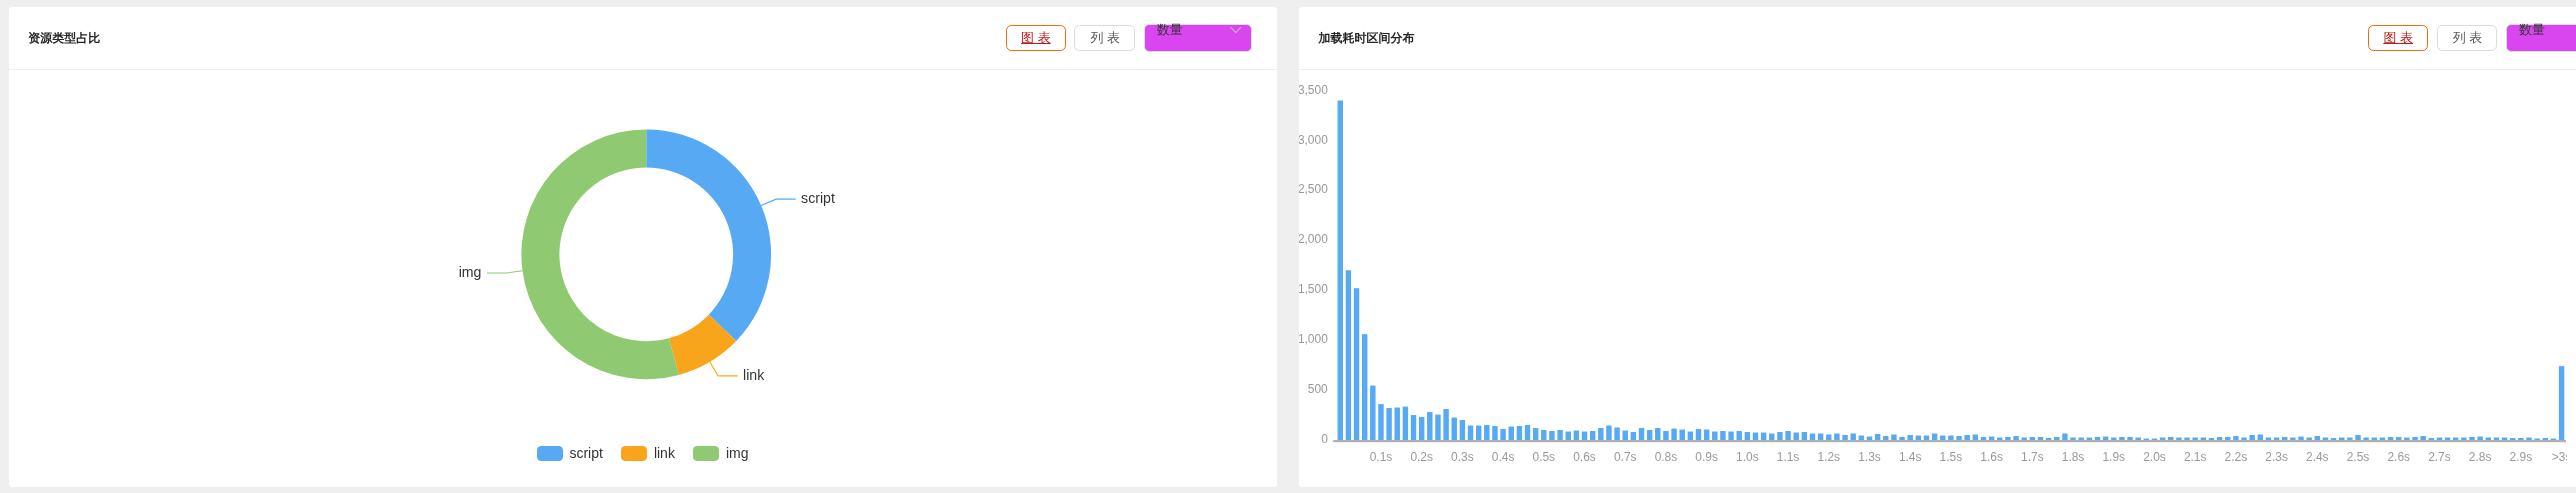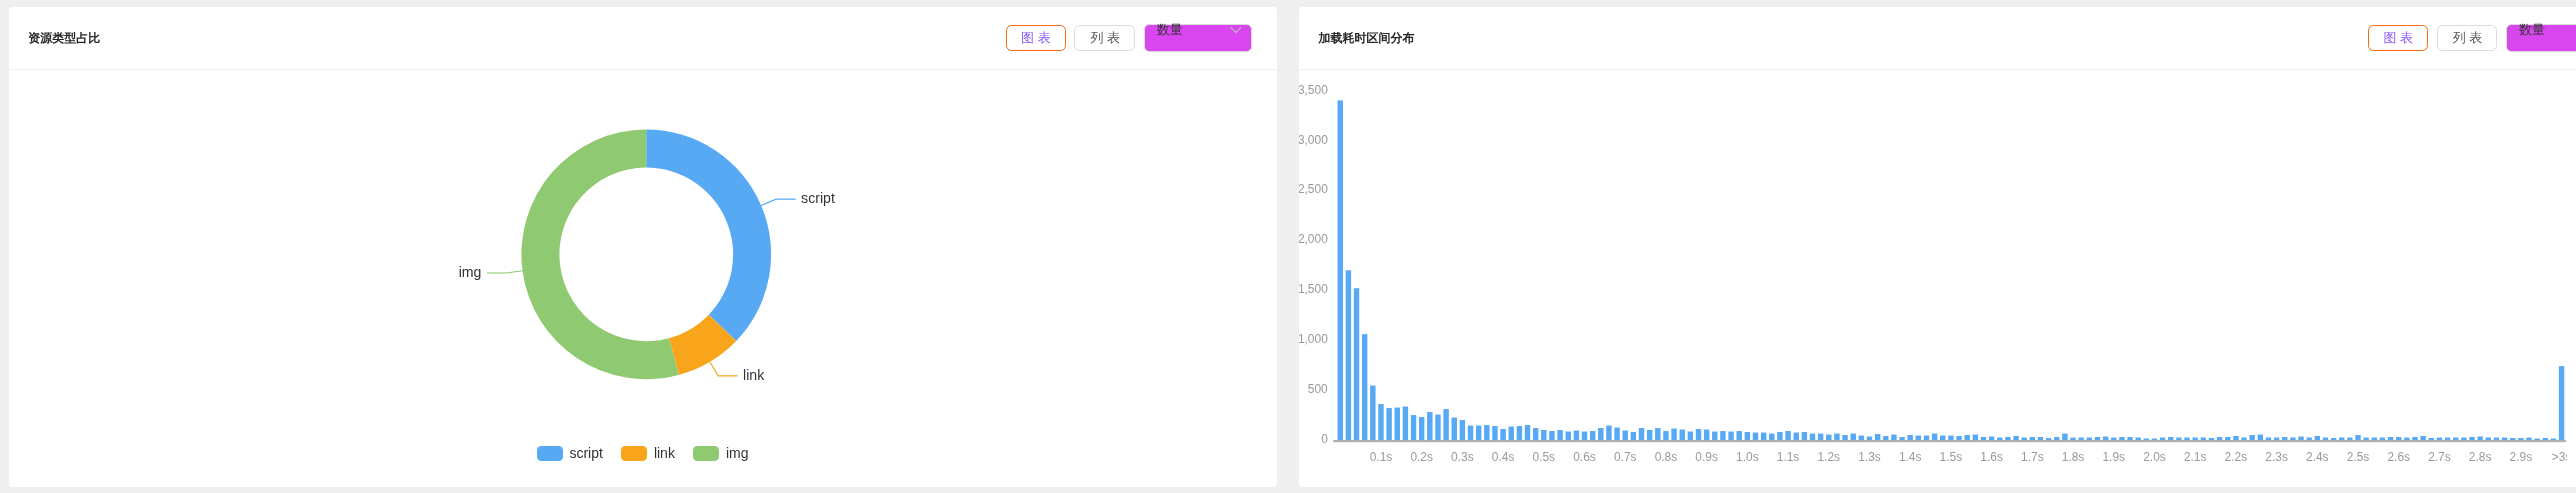--- a/index.html
+++ b/index.html
@@ -4,21 +4,21 @@
 <style>
   html,body{margin:0;padding:0;}
   body{width:2576px;height:493px;background:#efefef;font-family:"Liberation Sans",sans-serif;position:relative;overflow:hidden;}
   .card{position:absolute;top:6.5px;height:480px;background:#fff;border-radius:3.3px;}
   .card-left{left:8.7px;width:1268px;}
   .card-right{left:1299px;width:1340px;text-align:center;}
   .card-header{position:absolute;top:0;left:0;right:0;height:62px;border-bottom:1.1px solid #f0f0f0;}
   .card-title{position:absolute;left:19.5px;top:0;height:62px;line-height:62px;font-size:12px;font-weight:bold;color:#262626;}
   .toolbar{position:absolute;right:25px;top:0;height:62px;display:flex;align-items:center;gap:8.7px;}
   .tb-btn{height:26px;line-height:24px;padding:0 14px;font-size:13px;border-radius:5.4px;background:#fff;box-sizing:border-box;cursor:pointer;white-space:nowrap;}
-  .tb-btn.active{border:1.1px solid #f5690c;color:#8b5cf6;}
+  .tb-btn.active{border:1.1px solid #f5690c;color:#b91c1c;text-decoration:underline;}
   .tb-btn.plain{border:1.1px solid #dcdcdc;color:#595959;padding-left:15px;}
   .tb-select{width:108px;height:28px;border:1.1px solid #dcdcdc;border-radius:5.4px;box-sizing:border-box;display:flex;align-items:center;justify-content:space-between;padding:0 11px 16px 12px;font-size:13px;color:#333;cursor:pointer;background:#d946ef;}
   .caret{width:6.5px;height:6.5px;border-right:1.1px solid #bfbfbf;border-bottom:1.1px solid #bfbfbf;transform:rotate(45deg) translate(-1.1px,-1.1px);margin-top:-2.2px;}
   .chart-area{position:absolute;left:0;top:62px;right:0;bottom:0;}
   svg{display:block;}
   svg text{font-family:"Liberation Sans",sans-serif;}
   .legend{position:absolute;left:0;right:0;top:368px;height:33px;display:flex;align-items:center;justify-content:center;gap:18.5px;}
   .legend-item{display:flex;align-items:center;gap:6.5px;cursor:pointer;}
   .legend-pill{width:26px;height:15px;border-radius:4.3px;}
   .legend-label{font-size:14px;color:#333;}

